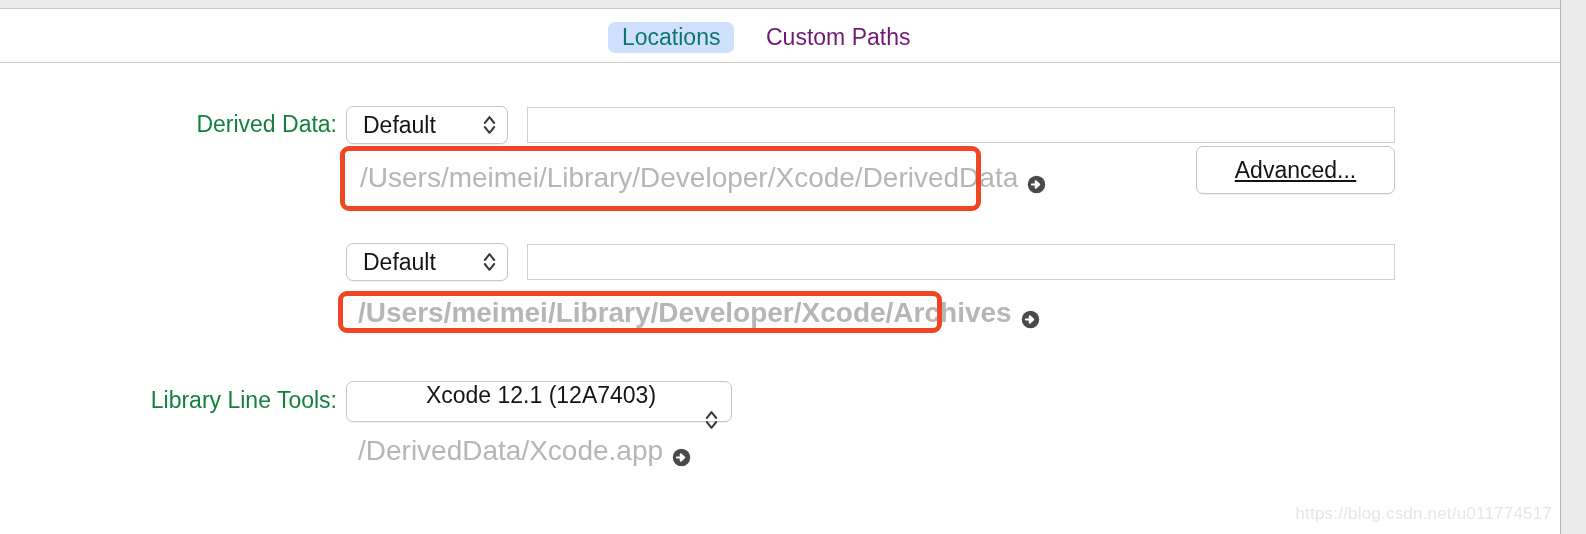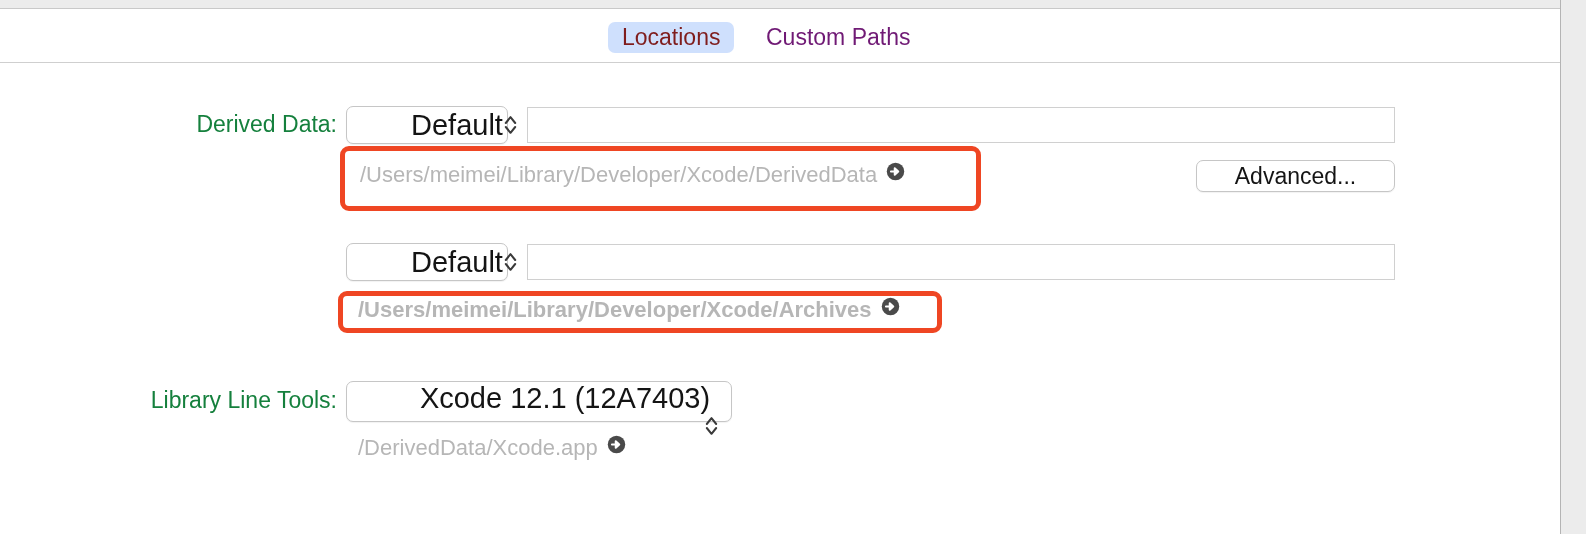--- a/index.html
+++ b/index.html
@@ -57,21 +57,21 @@
     line-height: 31px;
     padding: 0 14px;
     font-size: 23px;
     color: #701a75;
     border-radius: 7px;
     white-space: nowrap;
     cursor: default;
   }
   .tab.selected {
     background: #cfe0fd;
-    color: #7f1d1d;
+    color: #0f766e;
   }
   #tab-locations { left: 608px; }
   #tab-custom-paths { left: 752px; }
 
   
   #content {
     position: absolute;
     left: 0;
     top: 64px;
     width: 1561px;
@@ -94,25 +94,24 @@
     background: #ffffff;
     border: 1px solid #c6c6c6;
     border-radius: 7px;
     box-shadow: 0 1px 1px rgba(0,0,0,0.055);
     box-sizing: border-box;
     display: flex;
     align-items: center;
     cursor: default;
   }
   .popup-button .pb-label {
-    font-size: 29px;
+    font-size: 23px;
     color: #141414;
     white-space: nowrap;
     flex: 0 0 auto;
-    margin-left: 48px;
   }
   .popup-button .pb-chevrons {
     margin-left: auto;
     display: flex;
     flex-direction: column;
     align-items: center;
     justify-content: center;
     line-height: 0;
   }
   .pb-chevrons svg { display: block; }
@@ -122,22 +121,22 @@
     position: absolute;
     background: #ffffff;
     border: 1px solid #d0d0d0;
     box-sizing: border-box;
   }
 
   
   .path-display {
     position: absolute;
     display: flex;
-    align-items: flex-start;
-    font-size: 22px;
+    align-items: flex-end;
+    font-size: 28px;
     color: #b6b6b6;
     white-space: nowrap;
     cursor: default;
   }
   .path-display .path-text { flex: 0 0 auto; }
   .reveal-icon {
     display: inline-flex;
     align-items: center;
     margin-left: 9px;
   }
@@ -214,21 +213,21 @@
       <span class="reveal-icon">
         <svg width="19" height="19" viewBox="0 0 20 20">
           <circle cx="10" cy="10" r="9.2" fill="#4a4a4a"></circle>
           <path d="M5.2 10 H12.0 M9.2 6.6 L12.9 10 L9.2 13.4 Z" stroke="#ffffff" stroke-width="2.1" fill="#ffffff" stroke-linejoin="round" stroke-linecap="round"></path>
         </svg>
       </span>
     </div>
 
     <div class="annotation-box" style="left:340px; top:82px; width:641px; height:65px;"></div>
 
-    <div class="push-button" style="left:1196px; top:96px; width:199px; height:32px;">Advanced...</div>
+    <div class="push-button" style="left:1196px; top:82px; width:199px; height:48px;text-decoration:underline;">Advanced...</div>
 
 
     <div class="popup-button" style="left:346px; top:179px; width:162px; height:38px; padding:0 10px 0 16px;">
       <span class="pb-label">Default</span>
       <span class="pb-chevrons">
         <svg width="15" height="22" viewBox="0 0 15 22">
           <path d="M7.5 3.2 L12.2 9.0 M7.5 3.2 L2.8 9.0" stroke="#3a3a3a" stroke-width="2" fill="none" stroke-linecap="round"></path>
           <path d="M7.5 18.8 L12.2 13.0 M7.5 18.8 L2.8 13.0" stroke="#3a3a3a" stroke-width="2" fill="none" stroke-linecap="round"></path>
         </svg>
       </span>
@@ -265,14 +264,15 @@
       <span class="reveal-icon">
         <svg width="19" height="19" viewBox="0 0 20 20">
           <circle cx="10" cy="10" r="9.2" fill="#4a4a4a"></circle>
           <path d="M5.2 10 H12.0 M9.2 6.6 L12.9 10 L9.2 13.4 Z" stroke="#ffffff" stroke-width="2.1" fill="#ffffff" stroke-linejoin="round" stroke-linecap="round"></path>
         </svg>
       </span>
     </div>
 
   </div>
 
+  <div id="watermark">https://blog.csdn.net/u011774517</div>
 
 </div>
 
 </body></html>

